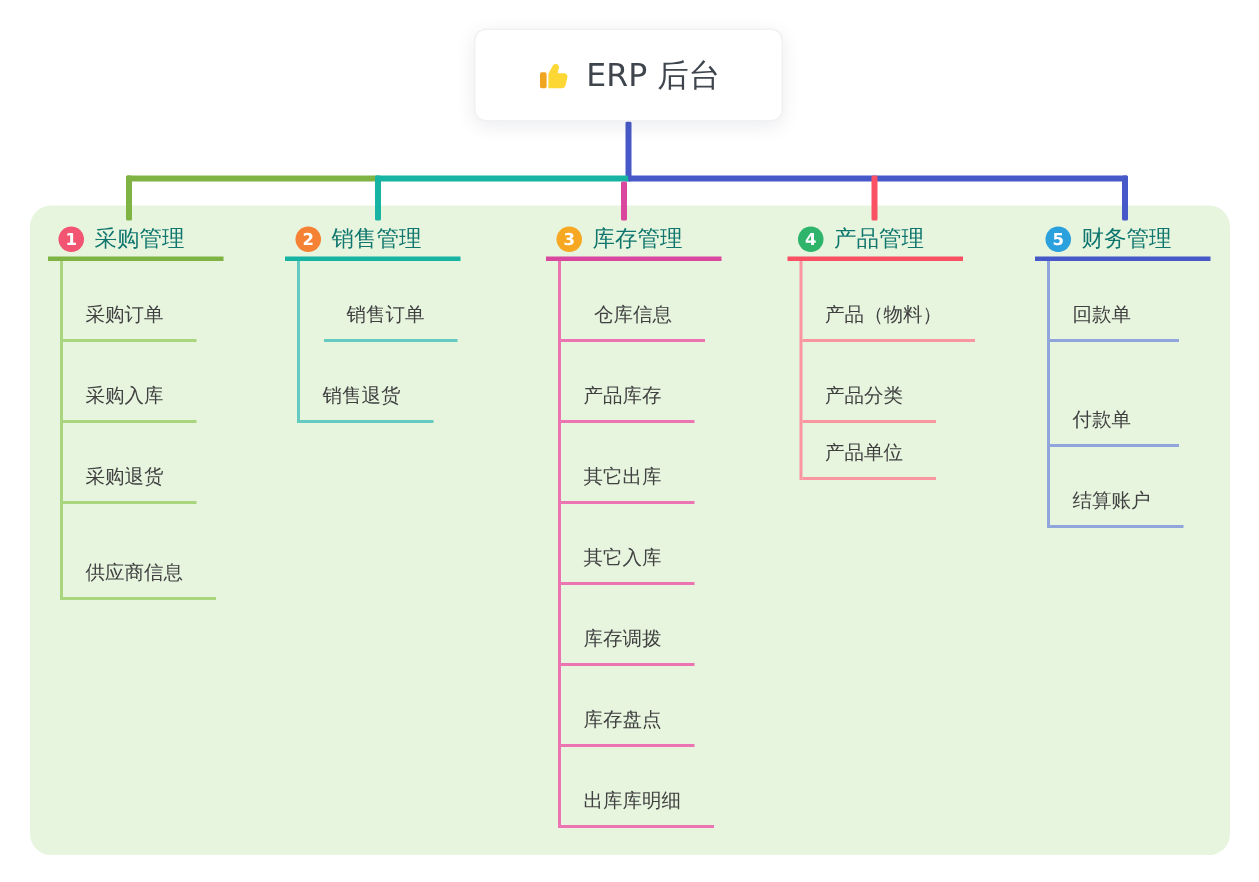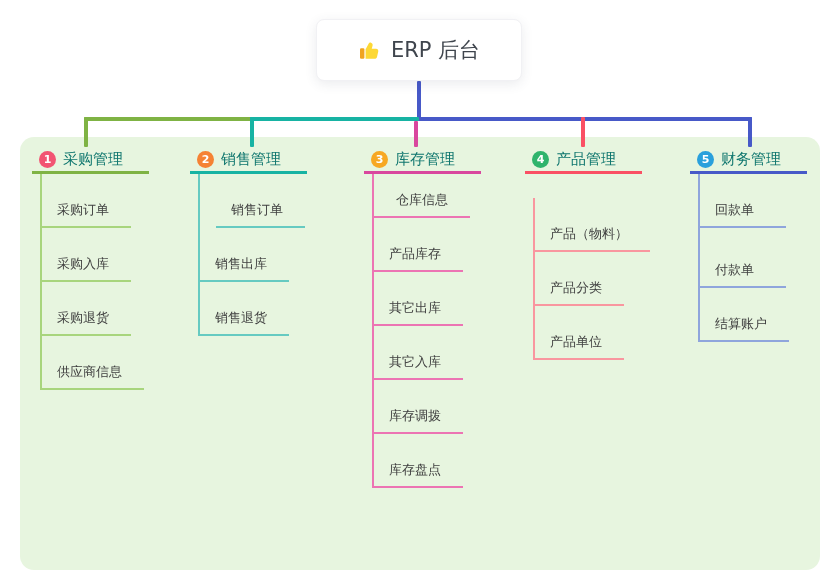--- a/index.html
+++ b/index.html
@@ -77,65 +77,65 @@
   <div id="branches">
       <div class="branch" style="left: 32px; top: 148px;">
     <div class="branch-label" style="border-bottom-color: rgb(127, 179, 68);">
       <span class="badge" style="background: rgb(242, 84, 114);">1</span>
       <span class="branch-title">采购管理</span>
     </div>
     <div class="children" style="border-left-color: rgb(168, 213, 125);">
           <div class="child" style="height: 54px; border-bottom-color: rgb(168, 213, 125);">采购订单</div>
           <div class="child" style="height: 54px; border-bottom-color: rgb(168, 213, 125);">采购入库</div>
           <div class="child" style="height: 54px; border-bottom-color: rgb(168, 213, 125); text-align: center;">采购退货</div>
-          <div class="child" style="height: 54px; border-bottom-color: rgb(168, 213, 125);">供应商信息</div>
+          <div class="child" style="height: 64px; border-bottom-color: rgb(168, 213, 125);">供应商信息</div>
         </div>
   </div>
       <div class="branch" style="left: 190px; top: 148px;">
     <div class="branch-label" style="border-bottom-color: rgb(23, 179, 163);">
       <span class="badge" style="background: rgb(245, 130, 52);">2</span>
       <span class="branch-title">销售管理</span>
     </div>
     <div class="children" style="border-left-color: rgb(102, 202, 193);">
           <div class="child" style="height: 54px; border-bottom-color: rgb(102, 202, 193); margin-left: 16px;">销售订单</div>
-          <div class="child" style="height: 54px; border-bottom-color: rgb(102, 202, 193);">销售出库</div>
           <div class="child" style="height: 54px; border-bottom-color: rgb(102, 202, 193);">销售退货</div>
         </div>
   </div>
       <div class="branch" style="left: 364px; top: 148px;">
     <div class="branch-label" style="border-bottom-color: rgb(217, 71, 158);">
       <span class="badge" style="background: rgb(247, 168, 35);">3</span>
       <span class="branch-title">库存管理</span>
     </div>
     <div class="children" style="border-left-color: rgb(236, 116, 179);">
-          <div class="child" style="height: 44px; border-bottom-color: rgb(236, 116, 179); padding-left: 22px;">仓库信息</div>
+          <div class="child" style="height: 54px; border-bottom-color: rgb(236, 116, 179); padding-left: 22px;">仓库信息</div>
           <div class="child" style="height: 54px; border-bottom-color: rgb(236, 116, 179);">产品库存</div>
           <div class="child" style="height: 54px; border-bottom-color: rgb(236, 116, 179);">其它出库</div>
           <div class="child" style="height: 54px; border-bottom-color: rgb(236, 116, 179);">其它入库</div>
           <div class="child" style="height: 54px; border-bottom-color: rgb(236, 116, 179);">库存调拨</div>
           <div class="child" style="height: 54px; border-bottom-color: rgb(236, 116, 179);">库存盘点</div>
+          <div class="child" style="height: 54px; border-bottom-color: rgb(236, 116, 179);">出库库明细</div>
         </div>
   </div>
       <div class="branch" style="left: 525px; top: 148px;">
     <div class="branch-label" style="border-bottom-color: rgb(250, 80, 100);">
       <span class="badge" style="background: rgb(47, 180, 108);">4</span>
       <span class="branch-title">产品管理</span>
     </div>
-    <div class="children" style="border-left-color: rgb(249, 150, 159); margin-top: 24px;">
+    <div class="children" style="border-left-color: rgb(249, 150, 159);">
           <div class="child" style="height: 54px; border-bottom-color: rgb(249, 150, 159);">产品（物料）</div>
           <div class="child" style="height: 54px; border-bottom-color: rgb(249, 150, 159);">产品分类</div>
-          <div class="child" style="height: 54px; border-bottom-color: rgb(249, 150, 159);">产品单位</div>
+          <div class="child" style="height: 38px; border-bottom-color: rgb(249, 150, 159);">产品单位</div>
         </div>
   </div>
       <div class="branch" style="left: 690px; top: 148px;">
     <div class="branch-label" style="border-bottom-color: rgb(71, 89, 200);">
       <span class="badge" style="background: rgb(42, 160, 220);">5</span>
       <span class="branch-title">财务管理</span>
     </div>
     <div class="children" style="border-left-color: rgb(143, 165, 220);">
           <div class="child" style="height: 54px; border-bottom-color: rgb(143, 165, 220);">回款单</div>
-          <div class="child" style="height: 60px; border-bottom-color: rgb(143, 165, 220);">付款单</div>
+          <div class="child" style="height: 70px; border-bottom-color: rgb(143, 165, 220);">付款单</div>
           <div class="child" style="height: 54px; border-bottom-color: rgb(143, 165, 220);">结算账户</div>
         </div>
   </div>
     </div>
 
 </div>
 
 </body></html>

